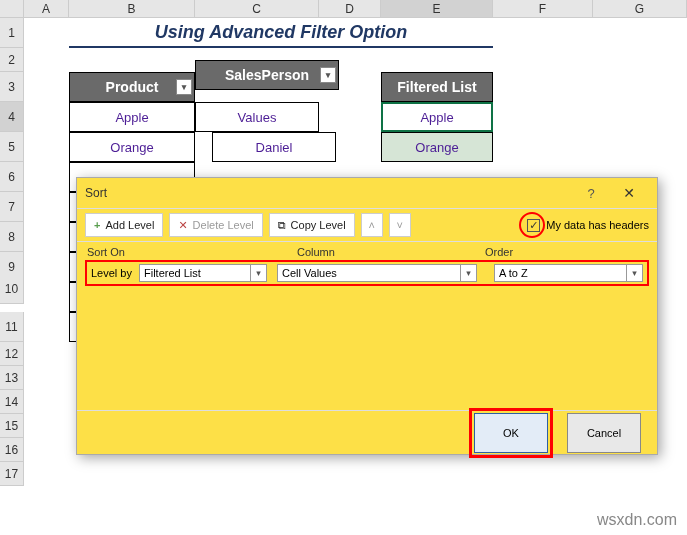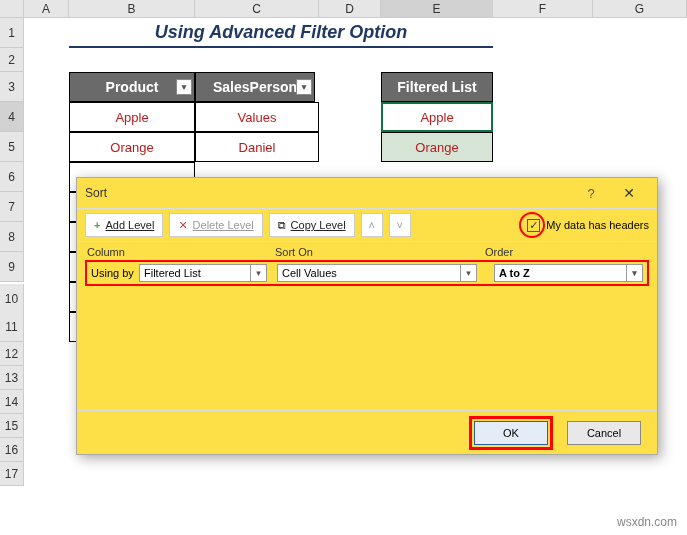--- a/index.html
+++ b/index.html
@@ -16,50 +16,50 @@
     .corner { position:absolute;top:0;left:0;width:24px;height:18px;background:#e6e6e6;border-right:1px solid #ccc;border-bottom:1px solid #ccc; }
     .colhdr { position:absolute;top:0;height:18px;background:#e6e6e6;border-right:1px solid #ccc;border-bottom:1px solid #ccc;display:flex;align-items:center;justify-content:center;color:#333;font-size:12px; }
     .colA{left:24px;width:45px;} .colB{left:69px;width:126px;} .colC{left:195px;width:124px;}
     .colD{left:319px;width:62px;} .colE{left:381px;width:112px;} .colF{left:493px;width:100px;} .colG{left:593px;width:94px;}
     .colE.colhdr{background:#d2d2d2;}
     .rowhdr { position:absolute;left:0;width:24px;background:#e6e6e6;border-right:1px solid #ccc;border-bottom:1px solid #ccc;display:flex;align-items:center;justify-content:center;color:#333;font-size:12px; }
     .rowhdr.sel{background:#d2d2d2;}
     .r1{top:18px;height:30px;} .r2{top:48px;height:24px;} .r3{top:72px;height:30px;}
     .r4{top:102px;height:30px;} .r5{top:132px;height:30px;} .r6{top:162px;height:30px;}
     .r7{top:192px;height:30px;} .r8{top:222px;height:30px;} .r9{top:252px;height:30px;}
-    .r10{top:284px;height:30px;} .r11{top:312px;height:30px;} .r12{top:342px;height:24px;}
+    .r10{top:274px;height:30px;} .r11{top:312px;height:30px;} .r12{top:342px;height:24px;}
     .r13{top:366px;height:24px;} .r14{top:390px;height:24px;} .r15{top:414px;height:24px;}
     .r16{top:438px;height:24px;} .r17{top:462px;height:24px;text-align:center;}
     .title { position:absolute;top:18px;left:69px;width:424px;height:30px;display:flex;align-items:center;justify-content:center;font-size:18px;font-weight:bold;font-style:italic;color:#203864;border-bottom:2px solid #203864; }
     .tbl-head{position:absolute;background:#6a6a6a;color:#fff;font-weight:bold;border:1px solid #000;display:flex;align-items:center;justify-content:center;font-size:14px;}
-    .tbl-cell{position:absolute;background:#fff;border:1px solid #000;display:flex;align-items:center;justify-content:center;font-size:13px;color:#b91c1c;}
+    .tbl-cell{position:absolute;background:#fff;border:1px solid #000;display:flex;align-items:center;justify-content:center;font-size:13px;color:#4c1d95;}
     .dd{position:absolute;right:2px;width:16px;height:16px;background:#fff;border:1px solid #888;display:flex;align-items:center;justify-content:center;font-size:9px;color:#555;cursor:pointer;}
     .sel-cell{border:2px solid #0e7245;}
     .dlg{position:absolute;top:177px;left:76px;width:582px;height:278px;background:#fde047;border:1px solid #aaa;box-shadow:3px 3px 12px rgba(0,0,0,.35);}
     .dlg-titlebar{height:30px;display:flex;align-items:center;padding:0 8px;font-size:12px;color:#333;}
     .dlg-titlebar .spacer{flex:1;}
     .dlg-help{width:36px;text-align:center;font-size:13px;color:#555;cursor:pointer;}
     .dlg-close{width:40px;text-align:center;font-size:14px;color:#333;cursor:pointer;}
     .dlg-toolbar{height:34px;border-top:1px solid #ddd;border-bottom:1px solid #ddd;display:flex;align-items:center;padding:0 8px;gap:6px;}
     .tool-btn{height:24px;padding:0 8px;border:1px solid #ccc;background:#fff;display:flex;align-items:center;gap:5px;font-size:11px;color:#222;cursor:pointer;}
     .tool-btn.disabled{color:#9a9a9a;}
-    .tool-btn .u{text-decoration:underline;}
+    .tool-btn .u{}
     .chk-wrap{display:flex;align-items:center;gap:6px;margin-left:auto;font-size:11px;}
     .chk{width:13px;height:13px;border:1px solid #555;display:flex;align-items:center;justify-content:center;font-size:11px;line-height:1;color:#333;cursor:pointer;}
     .red-circle-left{position:absolute;width:26px;height:26px;border:2px solid red;border-radius:50%;}
     .dlg-colhdr{display:flex;padding:4px 10px 2px;font-size:11px;color:#333;}
     .dlg-body{margin:0 8px;border:2px solid red;height:26px;display:flex;align-items:center;padding:0 4px;font-size:11px;}
     .lbl{width:48px;}
     .combo{height:18px;border:1px solid #999;background:#fff;display:flex;align-items:center;padding:0 4px;position:relative;font-size:11px;cursor:pointer;}
     .combo .arrow{position:absolute;right:0;top:0;bottom:0;width:16px;border-left:1px solid #999;display:flex;align-items:center;justify-content:center;font-size:9px;color:#555;}
     .dlg-footer{position:absolute;bottom:0;left:0;right:0;height:44px;border-top:1px solid #ddd;display:flex;align-items:center;justify-content:flex-end;gap:14px;padding:0 16px;}
-    .btn{height:24px;min-width:74px;border:1px solid #888;background:#e8e8e8;font-size:11px;display:flex;align-items:center;justify-content:center;cursor:pointer;}
+    .btn{height:40px;min-width:74px;border:1px solid #888;background:#e8e8e8;font-size:11px;display:flex;align-items:center;justify-content:center;cursor:pointer;}
     .btn.primary{border:1px solid #2b5ea5;background:#e3ecf7;}
     .red-box-big{border:3px solid red;padding:2px;}
-    .wm{position:absolute;right:10px;bottom:6px;font-size:12px;color:#888;}
+    .wm{position:absolute;right:10px;bottom:6px;font-size:16px;color:#888;}
   </style>
 </head>
 <body>
 
 <div class="sheet">
   <div class="corner"></div>
   <div class="colhdr colA">A</div>
   <div class="colhdr colB">B</div>
   <div class="colhdr colC">C</div>
   <div class="colhdr colD">D</div>
@@ -84,34 +84,34 @@
   <div class="rowhdr r15">15</div>
   <div class="rowhdr r16">16</div>
   <div class="rowhdr r17">17</div>
 
   <div class="title">Using Advanced Filter Option</div>
 
   <div class="tbl-head" style="top:72px;left:69px;width:126px;height:30px;">
     <span>Product</span>
     <div class="dd" style="top:6px;">▾</div>
   </div>
-  <div class="tbl-head" style="top:72px;left:195px;width:120px;height:30px;">
+  <div class="tbl-head" style="top:60px;left:195px;width:144px;height:30px;">
     <span>SalesPerson</span>
     <div class="dd" style="top:6px;">▾</div>
   </div>
   <div class="tbl-head" style="top:72px;left:381px;width:112px;height:30px;">
     <span>Filtered List</span>
   </div>
 
   <div class="tbl-cell" style="top:102px;left:69px;width:126px;height:30px;">Apple</div>
   <div class="tbl-cell" style="top:102px;left:195px;width:124px;height:30px;">Values</div>
   <div class="tbl-cell sel-cell" style="top:102px;left:381px;width:112px;height:30px;">Apple</div>
 
   <div class="tbl-cell" style="top:132px;left:69px;width:126px;height:30px;">Orange</div>
-  <div class="tbl-cell" style="top:132px;left:195px;width:124px;height:30px;">Daniel</div>
+  <div class="tbl-cell" style="top:132px;left:212px;width:124px;height:30px;">Daniel</div>
   <div class="tbl-cell" style="top:132px;left:381px;width:112px;height:30px;background:#d6e5d6;">Orange</div>
 
   <div class="tbl-cell" style="top:162px;left:69px;width:126px;height:30px;"></div>
   <div class="tbl-cell" style="top:192px;left:69px;width:126px;height:30px;"></div>
   <div class="tbl-cell" style="top:222px;left:69px;width:126px;height:30px;"></div>
   <div class="tbl-cell" style="top:252px;left:69px;width:126px;height:30px;"></div>
   <div class="tbl-cell" style="top:282px;left:69px;width:126px;height:30px;"></div>
   <div class="tbl-cell" style="top:312px;left:69px;width:126px;height:30px;"></div>
 </div>
 
@@ -141,35 +141,35 @@
     <div class="tool-btn disabled" style="width:22px;padding:0;justify-content:center;">
       <span>˅</span>
     </div>
     <div class="chk-wrap" style="position:relative;">
       <div class="red-circle-left" style="left:-8px;top:-7px;"></div>
       <div class="chk">✓</div>
       <span>My data has headers</span>
     </div>
   </div>
   <div class="dlg-colhdr">
+    <span style="width:210px;">Sort On</span>
     <span style="width:188px;">Column</span>
-    <span style="width:210px;">Sort On</span>
     <span>Order</span>
   </div>
   <div class="dlg-body">
-    <span class="lbl">Using by</span>
+    <span class="lbl">Level by</span>
     <div class="combo" style="width:128px;margin-right:10px;">
       <span>Filtered List</span>
       <span class="arrow">▾</span>
     </div>
     <div class="combo" style="width:200px;margin-right:17px;">
       <span>Cell Values</span>
       <span class="arrow">▾</span>
     </div>
-    <div class="combo" style="flex:1;font-weight:bold;">
+    <div class="combo" style="flex:1;">
       <span>A to Z</span>
       <span class="arrow">▾</span>
     </div>
   </div>
   <div class="dlg-footer">
     <div class="red-box-big">
       <div class="btn primary">OK</div>
     </div>
     <div class="btn">Cancel</div>
   </div>

